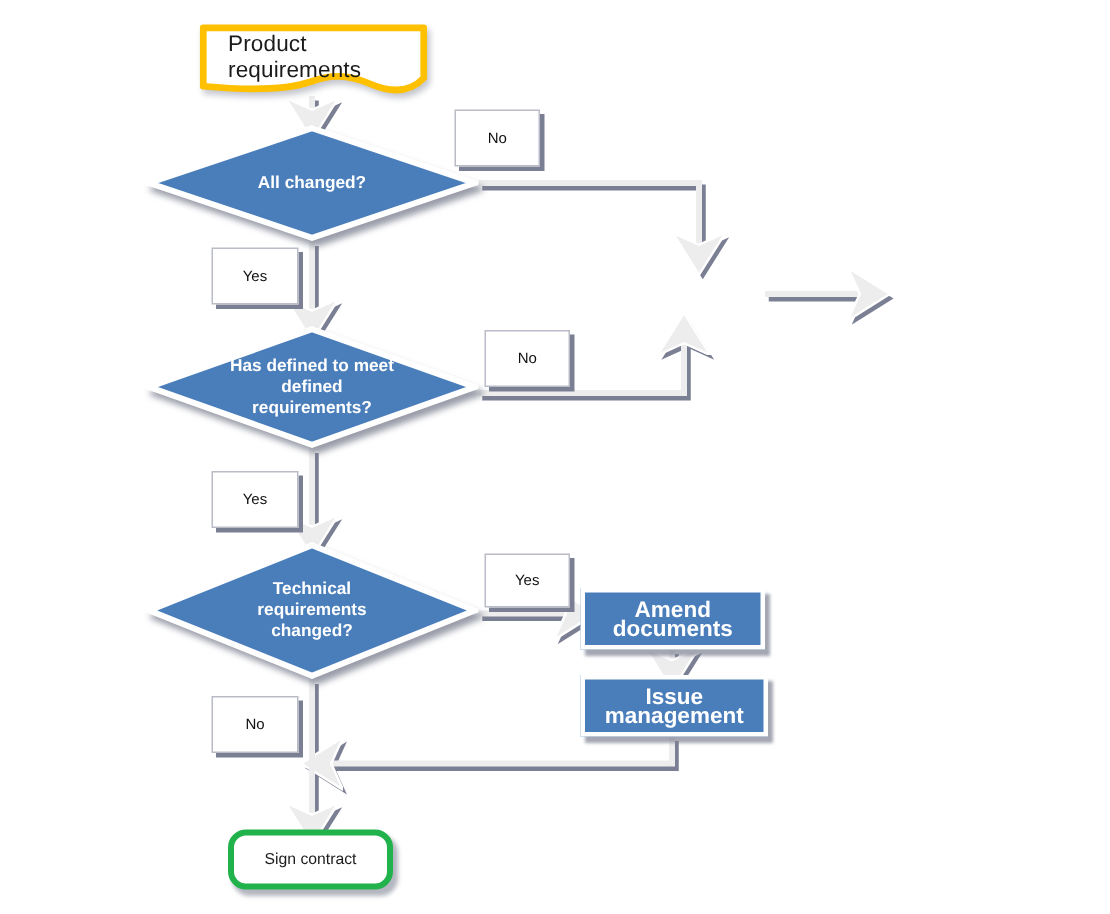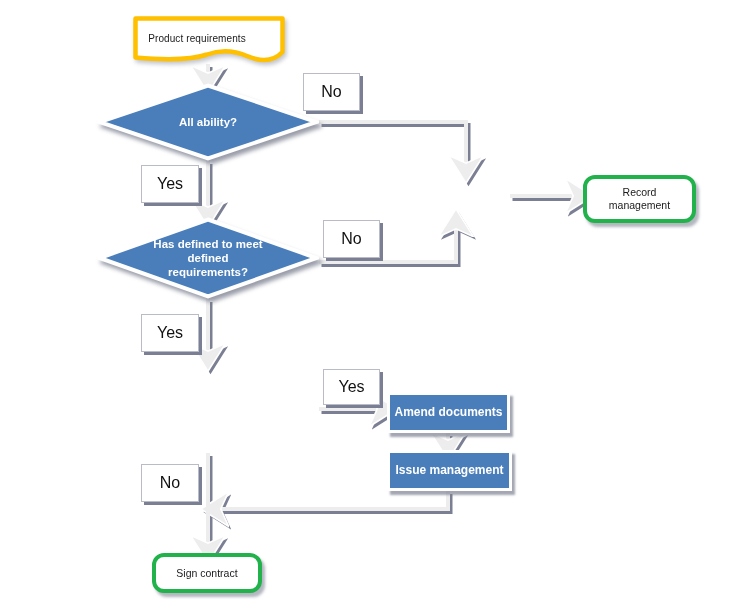--- a/index.html
+++ b/index.html
@@ -24,22 +24,23 @@
   .node { position: absolute; }
 
   
   .doc-shape {
     left: 133px; top: 16px; width: 152px; height: 48px;
   }
   .doc-shape .doc-label {
     position: absolute;
     left: 0; top: 0; width: 128px; height: 44px;
     display: flex; align-items: center; justify-content: center;
-    font-size: 10px; color: #1a1a1a; letter-spacing: 0.1px;
+    font-size: 15px; color: #1a1a1a; letter-spacing: 0.1px;
     z-index: 2;
+    padding-left: 19px;
   }
 
   
   .diamond {
     filter: drop-shadow(3px 4px 2px rgba(120,124,140,0.75));
   }
   .diamond .dlabel {
     position: absolute;
     left: 0; top: 0; width: 100%; height: 100%;
     display: flex; align-items: center; justify-content: center;
@@ -54,21 +55,21 @@
   .diamond-1 { left: 97px;  top: 83px;  width: 222px; height: 78px; }
   .diamond-2 { left: 97px;  top: 217px; width: 222px; height: 82px; }
   .diamond-3 { left: 97px;  top: 361px; width: 222px; height: 92px; }
 
   
   .labelbox {
     background: #ffffff;
     border: 1px solid #b9bcc6;
     box-shadow: 3px 3px 0 0 #7b7f93;
     display: flex; align-items: center; justify-content: center;
-    font-size: 16px; color: #111111;
+    font-size: 10px; color: #111111;
   }
   .lb-no-1  { left: 303px; top: 73px;  width: 57px; height: 38px; }
   .lb-yes-1 { left: 141px; top: 165px; width: 58px; height: 38px; }
   .lb-no-2  { left: 323px; top: 220px; width: 57px; height: 38px; }
   .lb-yes-2 { left: 141px; top: 314px; width: 58px; height: 38px; }
   .lb-yes-3 { left: 323px; top: 369px; width: 57px; height: 36px; }
   .lb-no-3  { left: 141px; top: 464px; width: 58px; height: 38px; }
 
   
   .proc-navy {
@@ -94,21 +95,21 @@
   .term-record { left: 583px; top: 175px; width: 113px; height: 48px; }
   .term-sign   { left: 152px; top: 553px; width: 110px; height: 40px; }
 
   
   .proc-blue {
     background: #4a7ebb;
     border: 3px solid #ffffff;
     box-shadow: 3px 4px 2px rgba(125,129,145,0.7);
     display: flex; align-items: center; justify-content: center;
     text-align: center;
-    color: #ffffff; font-size: 12px; font-weight: bold;
+    color: #ffffff; font-size: 15px; font-weight: bold;
     line-height: 13px;
   }
   .proc-amend { left: 387px; top: 392px; width: 123px; height: 41px; }
   .proc-issue { left: 387px; top: 450px; width: 125px; height: 41px; }
 </style>
 </head>
 <body>
 
 <div id="canvas">
 
@@ -153,50 +154,56 @@
     <svg width="152" height="48" viewBox="0 0 152 48" style="position:absolute;left:0;top:0;filter:drop-shadow(2px 3px 2px rgba(125,129,145,0.45));">
       <path d="M2.5,2.5 L149.5,2.5 L149.5,36 C140,46 128,46 114,40 C98,33 86,34 74,38.5 C58,44 30,44 2.5,41.5 Z" fill="#ffffff" stroke="#FFC000" stroke-width="4.5" stroke-linejoin="round"></path>
     </svg>
     <div class="doc-label">Product requirements</div>
   </div>
 
   <div class="node diamond diamond-1">
     <svg width="222" height="78" viewBox="0 0 222 78" style="position:absolute;left:0;top:0;">
       <polygon points="111,2.5 219.5,39 111,75.5 2.5,39" fill="#4A7EBB" stroke="#ffffff" stroke-width="4"></polygon>
     </svg>
-    <div class="dlabel">All ability?</div>
+    <div class="dlabel">All changed?</div>
   </div>
 
   <div class="node diamond diamond-2">
     <svg width="222" height="82" viewBox="0 0 222 82" style="position:absolute;left:0;top:0;">
       <polygon points="111,2.5 219.5,41 111,79.5 2.5,41" fill="#4A7EBB" stroke="#ffffff" stroke-width="4"></polygon>
     </svg>
     <div class="dlabel">
       <span>
         <span>Has defined to meet</span><br>
         <span>defined</span><br>
         <span>requirements?</span>
       </span>
     </div>
   </div>
 
+  <div class="node diamond diamond-3">
+    <svg width="222" height="92" viewBox="0 0 222 92" style="position:absolute;left:0;top:0;">
+      <polygon points="111,2.5 219.5,46 111,89.5 2.5,46" fill="#4A7EBB" stroke="#ffffff" stroke-width="4"></polygon>
+    </svg>
+    <div class="dlabel">
+      <span>
+        <span>Technical</span><br>
+        <span>requirements</span><br>
+        <span>changed?</span>
+      </span>
+    </div>
+  </div>
 
   <div class="node labelbox lb-no-1">No</div>
   <div class="node labelbox lb-yes-1">Yes</div>
   <div class="node labelbox lb-no-2">No</div>
   <div class="node labelbox lb-yes-2">Yes</div>
   <div class="node labelbox lb-yes-3">Yes</div>
   <div class="node labelbox lb-no-3">No</div>
 
 
-  <div class="node term-green term-record">
-    <span>
-      <span>Record</span><br>
-      <span>management</span>
-    </span>
-  </div>
 
   <div class="node proc-blue proc-amend">Amend documents</div>
   <div class="node proc-blue proc-issue">Issue management</div>
 
   <div class="node term-green term-sign">Sign contract</div>
 
 </div>
 
 </body></html>

